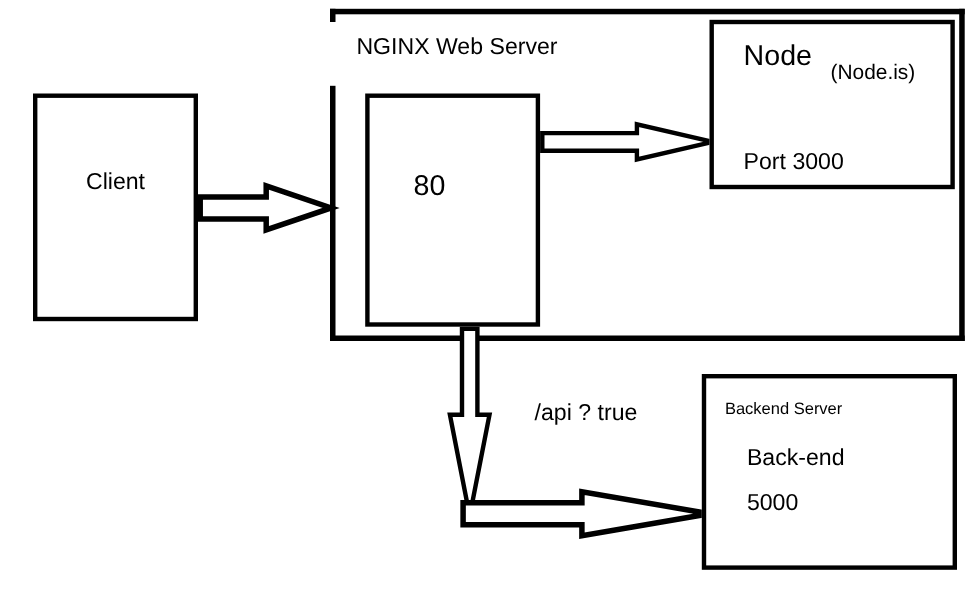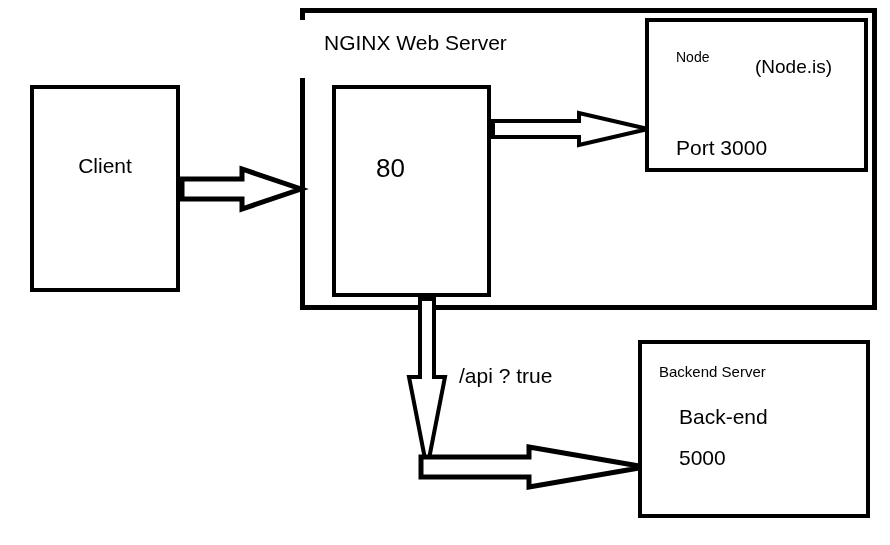--- a/index.html
+++ b/index.html
@@ -57,33 +57,33 @@
   #nginx-title {
     left: 324px; top: 32px; font-size: 21px;
   }
 
   
   #port-box { left: 332px; top: 85px; width: 159px; height: 212px; }
   #port-label { left: 376px; top: 155px; font-size: 26px; }
 
   
   #node-box { left: 645px; top: 18px; width: 223px; height: 154px; }
-  #node-name { left: 676px; top: 50px; font-size: 14px; }
+  #node-name { left: 676px; top: 37px; font-size: 26px; }
   #node-framework { left: 755px; top: 57px; font-size: 19px; }
   #node-port { left: 676px; top: 93px; font-size: 21px; margin-top: 44px; }
 
   
   #backend-box { left: 638px; top: 340px; width: 232px; height: 178px; }
   #backend-title { left: 659px; top: 364px; font-size: 15px; }
   #backend-role  { left: 679px; top: 406px; font-size: 21px; }
   #backend-port  { left: 679px; top: 447px; font-size: 21px; }
 
   
   #label-api-false { left: 499px; top: 163px; font-size: 21px; }
-  #label-api-true  { left: 459px; top: 365px; font-size: 21px; }
+  #label-api-true  { left: 486px; top: 365px; font-size: 21px; }
 
   
   .arrow-svg { position: absolute; overflow: visible; }
   .arrow-shape { fill: #ffffff; stroke: #000000; stroke-width: 5; stroke-linejoin: miter; }
   .arrow-shape-thin { fill: #ffffff; stroke: #000000; stroke-width: 4; stroke-linejoin: miter; }
 
   #arrow-client-to-nginx { left: 180px; top: 165px; }
   #arrow-port-to-node    { left: 491px; top: 108px; }
   #arrow-port-down       { left: 405px; top: 297px; }
   #arrow-down-to-backend { left: 419px; top: 443px; }

